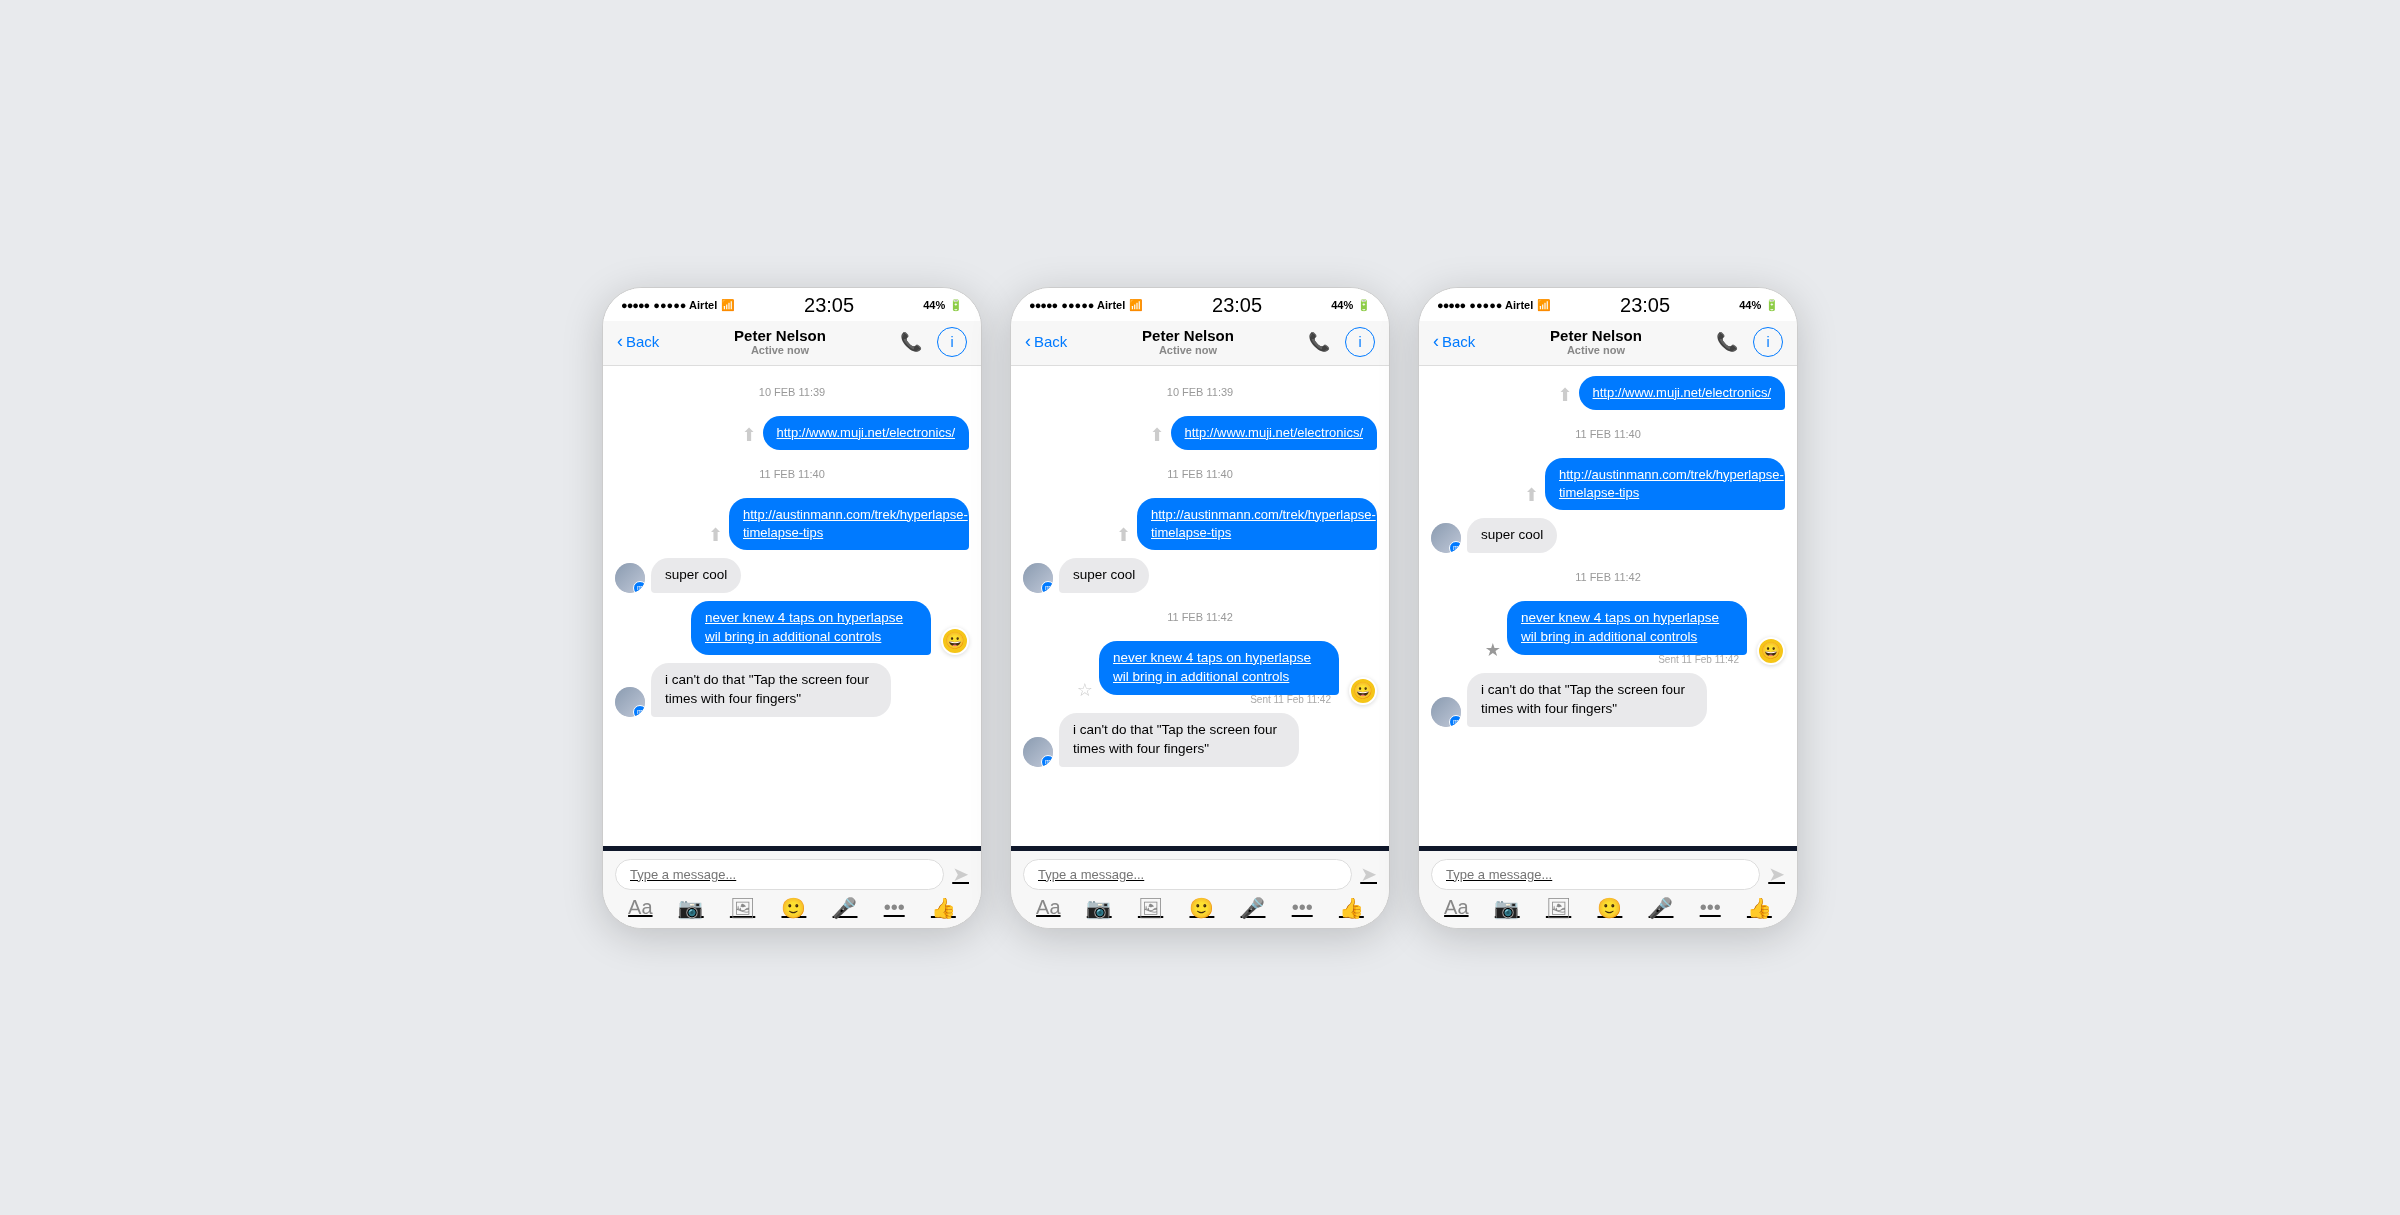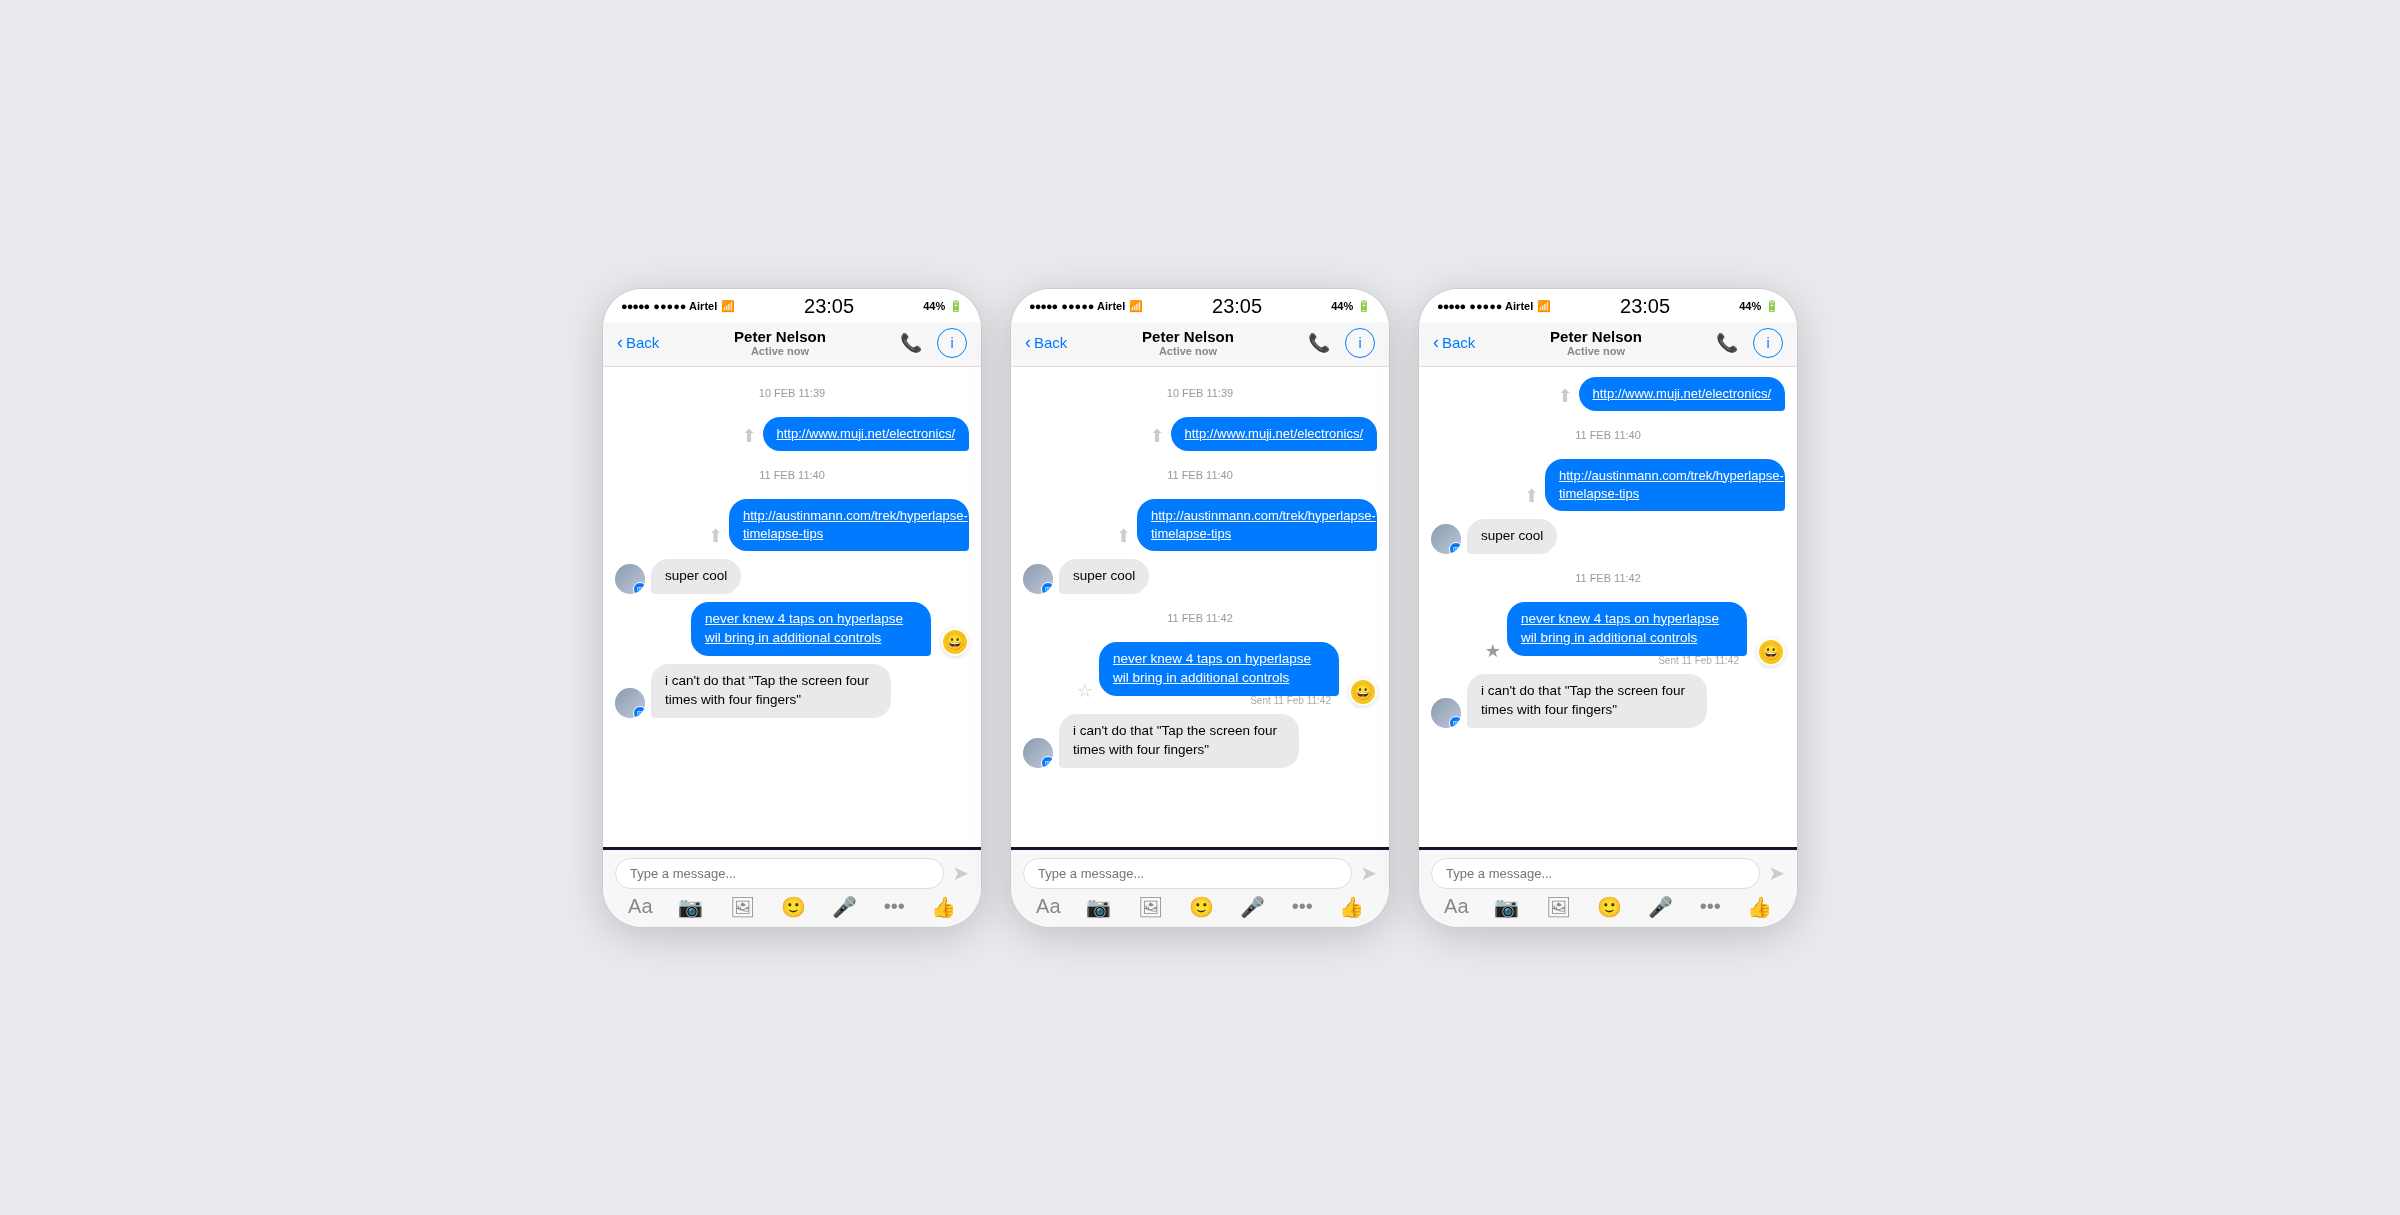--- a/index.html
+++ b/index.html
@@ -181,22 +181,23 @@
     .star-icon {
       font-size: 18px;
       color: #ccc;
       align-self: flex-end;
       margin-bottom: 4px;
     }
     .star-icon.filled { color: #999; }
     
     .input-area {
       background: #f7f7f7;
-      border-top: 3px solid #0f172a;
+      border-top: 5px solid #0f172a;
       padding: 8px 12px 4px 12px;
+      text-decoration: underline;
     }
     .input-row {
       display: flex;
       align-items: center;
       gap: 8px;
     }
     .msg-input {
       flex: 1;
       background: #fff;
       border: 1px solid #ddd;

